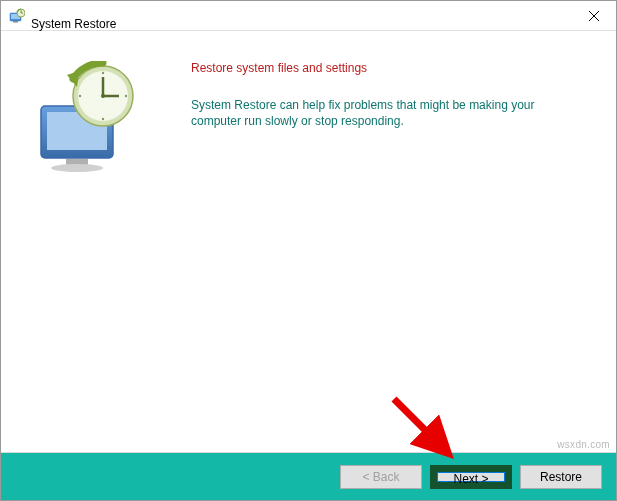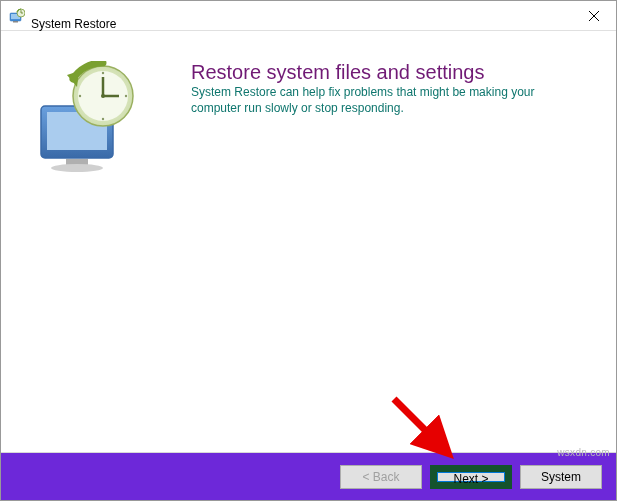--- a/index.html
+++ b/index.html
@@ -68,33 +68,34 @@
     }
     .restore-graphic {
       width: 120px;
       height: 120px;
     }
     .right-pane {
       flex: 1;
       padding: 30px 40px 0 10px;
     }
     .heading {
-      font-size: 20px;
-      color: #701a75;
+      font-size: 12px;
+      color: #b91c1c;
       font-weight: 400;
+      margin-bottom: 22px;
     }
     .para {
       font-size: 12px;
       color: #0f766e;
       line-height: 1.35;
       margin-bottom: 18px;
     }
     .button-bar {
       height: 48px;
-      background: #6d28d9;
+      background: #14b8a6;
       border-top: 1px solid #d8d8d8;
       display: flex;
       align-items: center;
       justify-content: flex-end;
       padding: 0 14px;
       gap: 8px;
     }
     .btn {
       min-width: 82px;
       height: 24px;
@@ -109,21 +110,21 @@
       color: #a0a0a0;
       cursor: default;
     }
     .btn.default {
       border: 7px solid #14532d;
       box-shadow: inset 0 0 0 1px #0078d7;
     }
     .attribution {
       position: absolute;
       right: 6px;
-      bottom: 42px;
+      bottom: 50px;
       font-size: 10px;
       color: #bbb;
       letter-spacing: 0.3px;
     }
     .arrow-overlay {
       position: absolute;
       left: 385px;
       top: 390px;
       width: 80px;
       height: 80px;
@@ -198,21 +199,21 @@
 
     <div class="right-pane">
       <h1 class="heading">Restore system files and settings</h1>
       <p class="para">System Restore can help fix problems that might be making your computer run slowly or stop responding.</p>
     </div>
   </div>
 
   <div class="button-bar">
     <button class="btn" disabled="">&lt; Back</button>
     <button class="btn default">Next &gt;</button>
-    <button class="btn">System</button>
+    <button class="btn">Restore</button>
   </div>
 
   <div class="attribution">wsxdn.com</div>
 
   <svg class="arrow-overlay" viewBox="0 0 80 80">
     <defs>
       <marker id="arrowhead" markerWidth="6" markerHeight="6" refX="4" refY="3" orient="auto">
         <polygon points="0 0, 6 3, 0 6" fill="#e60000"></polygon>
       </marker>
     </defs>

